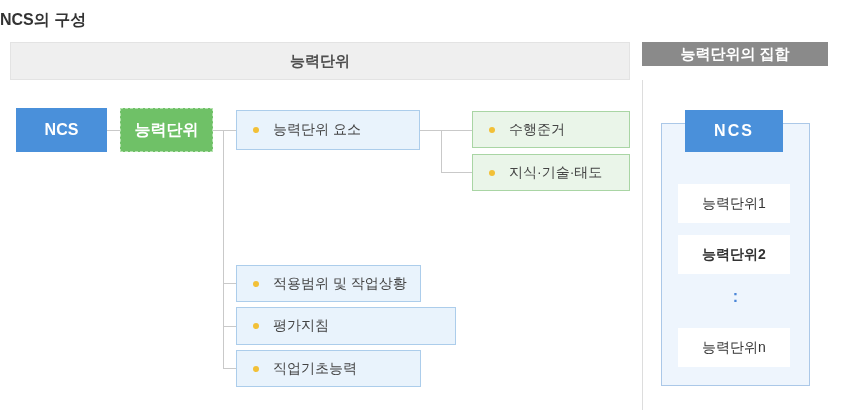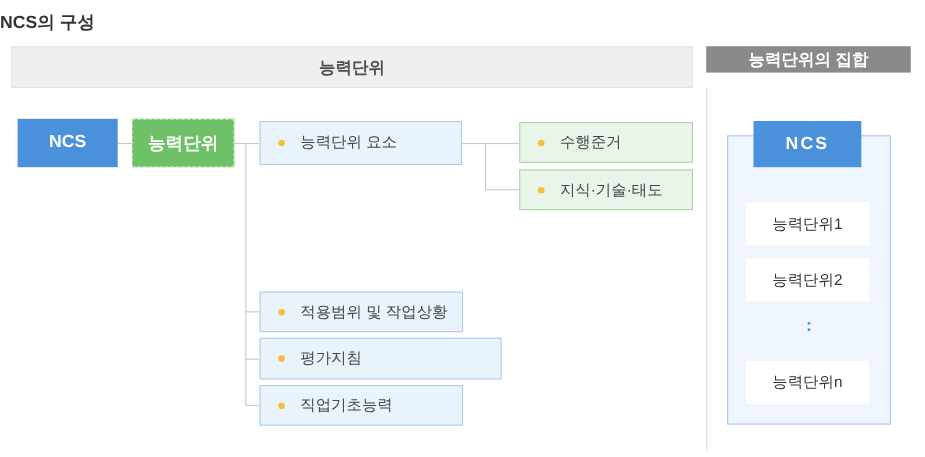--- a/index.html
+++ b/index.html
@@ -193,21 +193,21 @@
     <span>직업기초능력</span>
   </div>
 
   <div class="panel"></div>
   <div class="panel-ncs">
     <span>NCS</span>
   </div>
   <div class="pill" style="top:184px;">
     <span>능력단위1</span>
   </div>
-  <div class="pill" style="top:235px;">
+  <div class="pill" style="top:235px;font-weight:bold;">
     <span>능력단위2</span>
   </div>
   <div class="ellipsis">:</div>
   <div class="pill" style="top:328px;">
     <span>능력단위n</span>
   </div>
 
 </div>
 
 </body></html>

